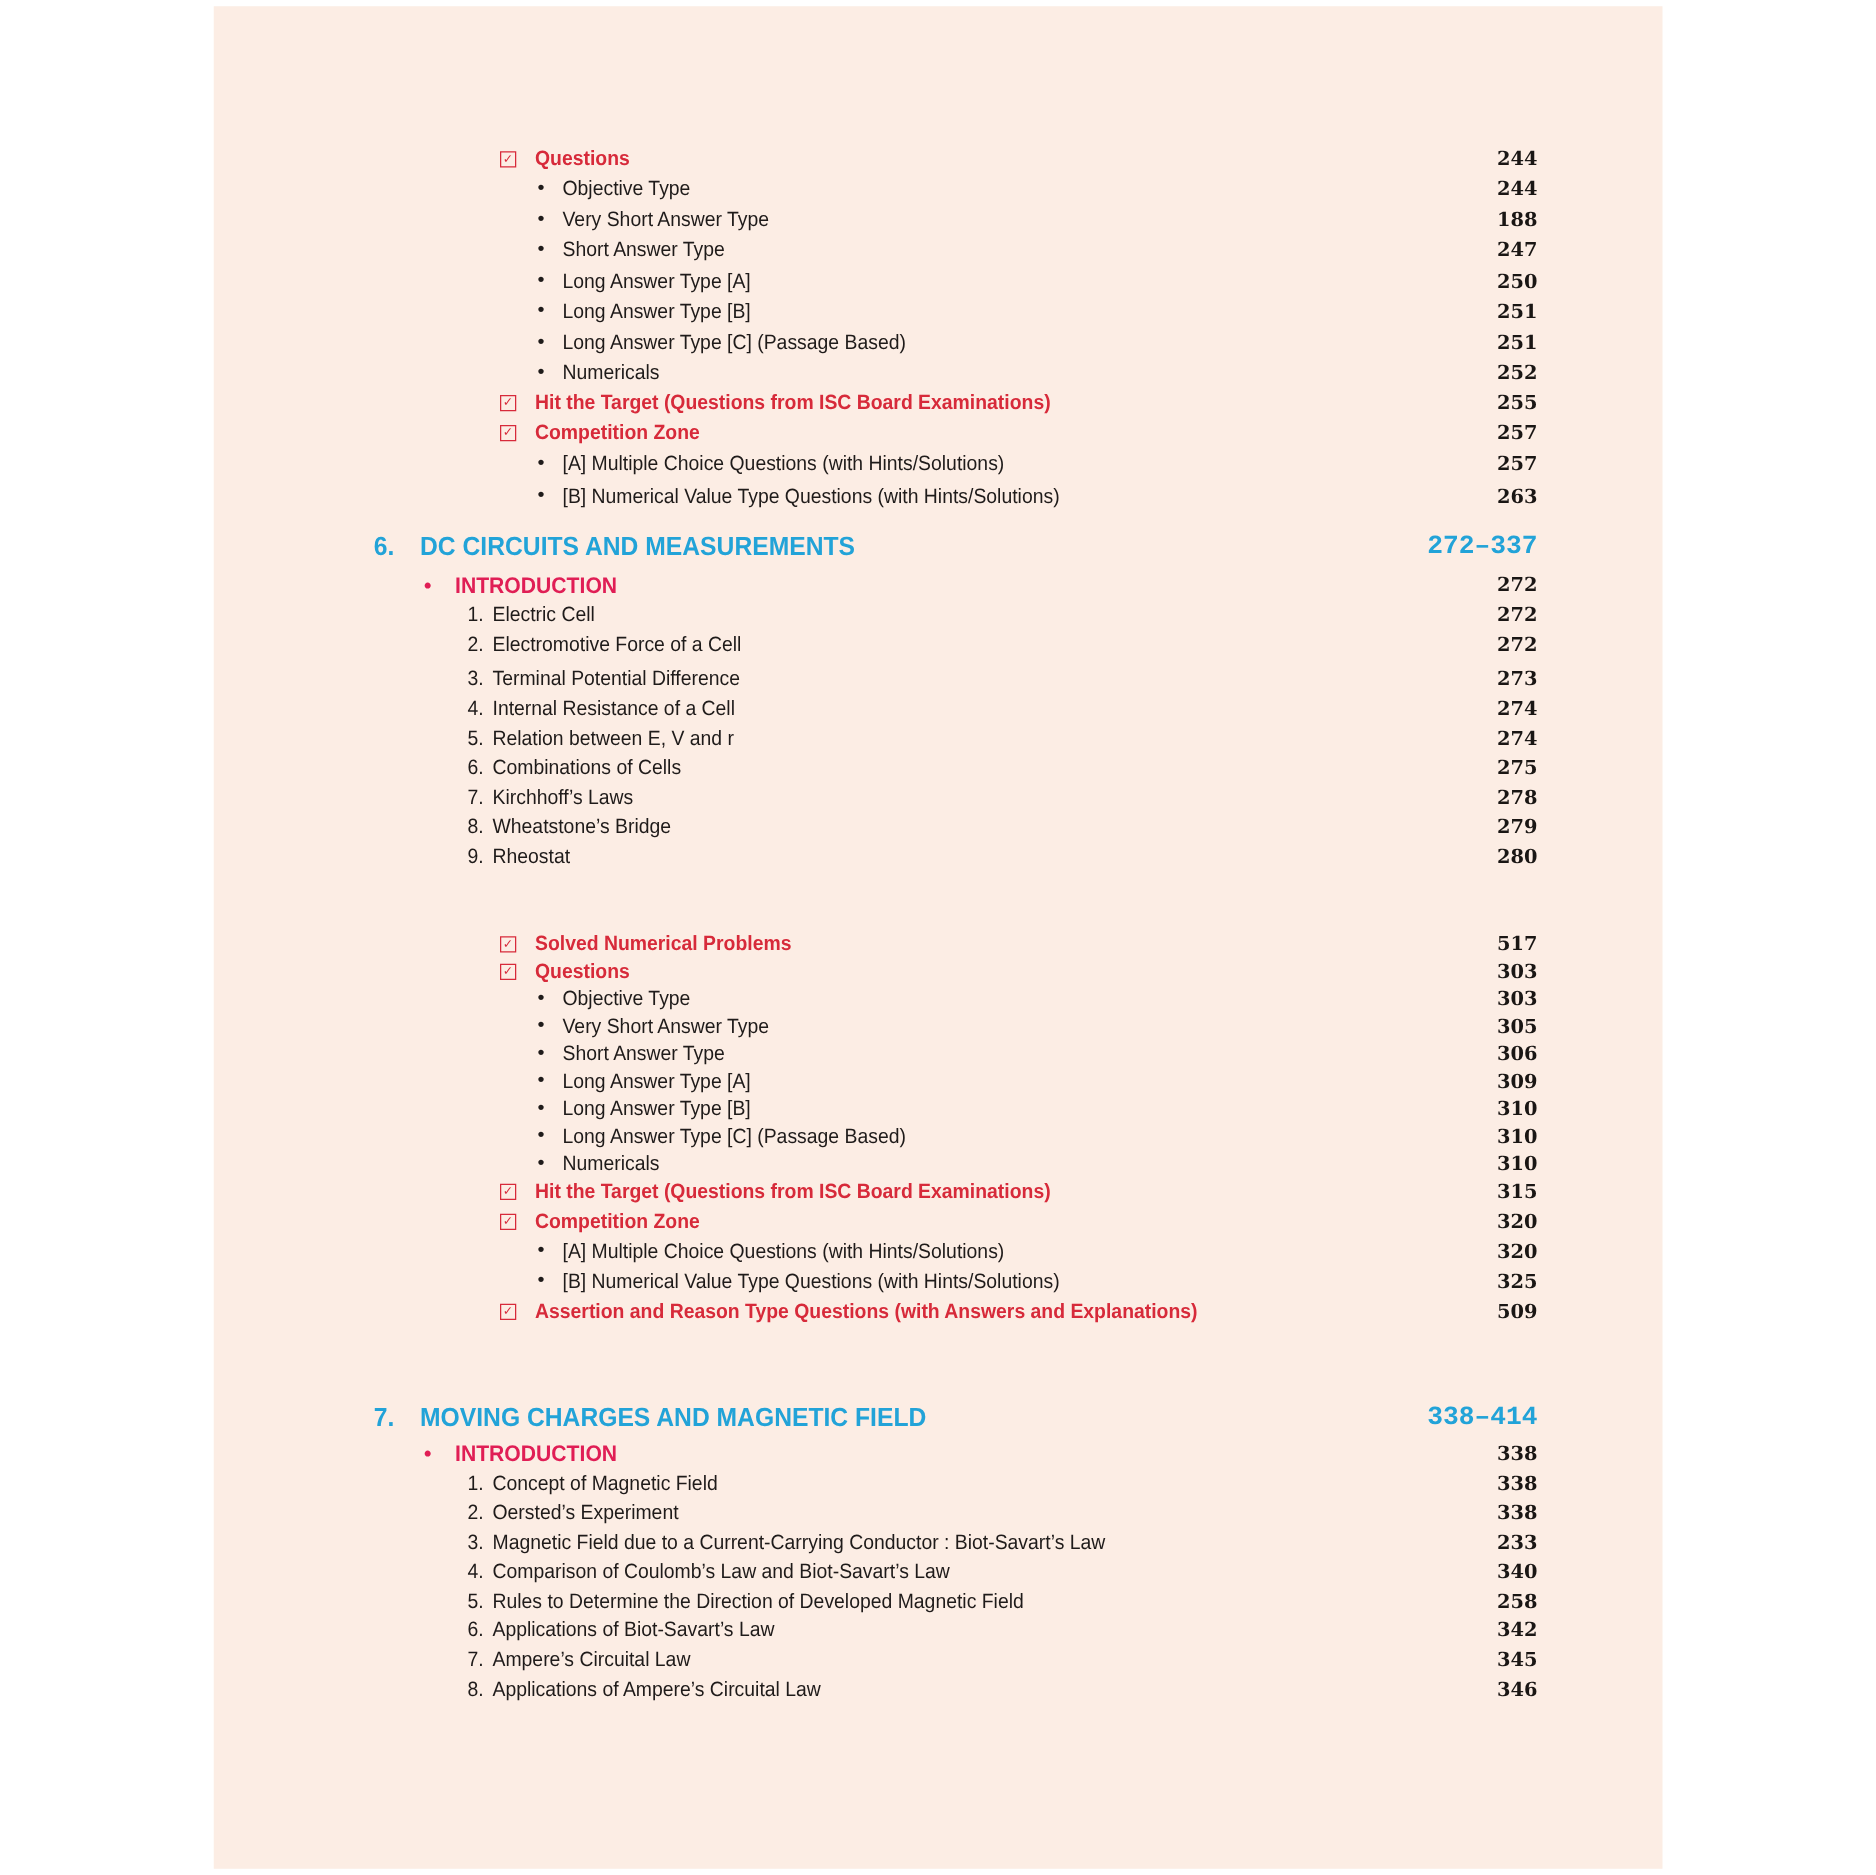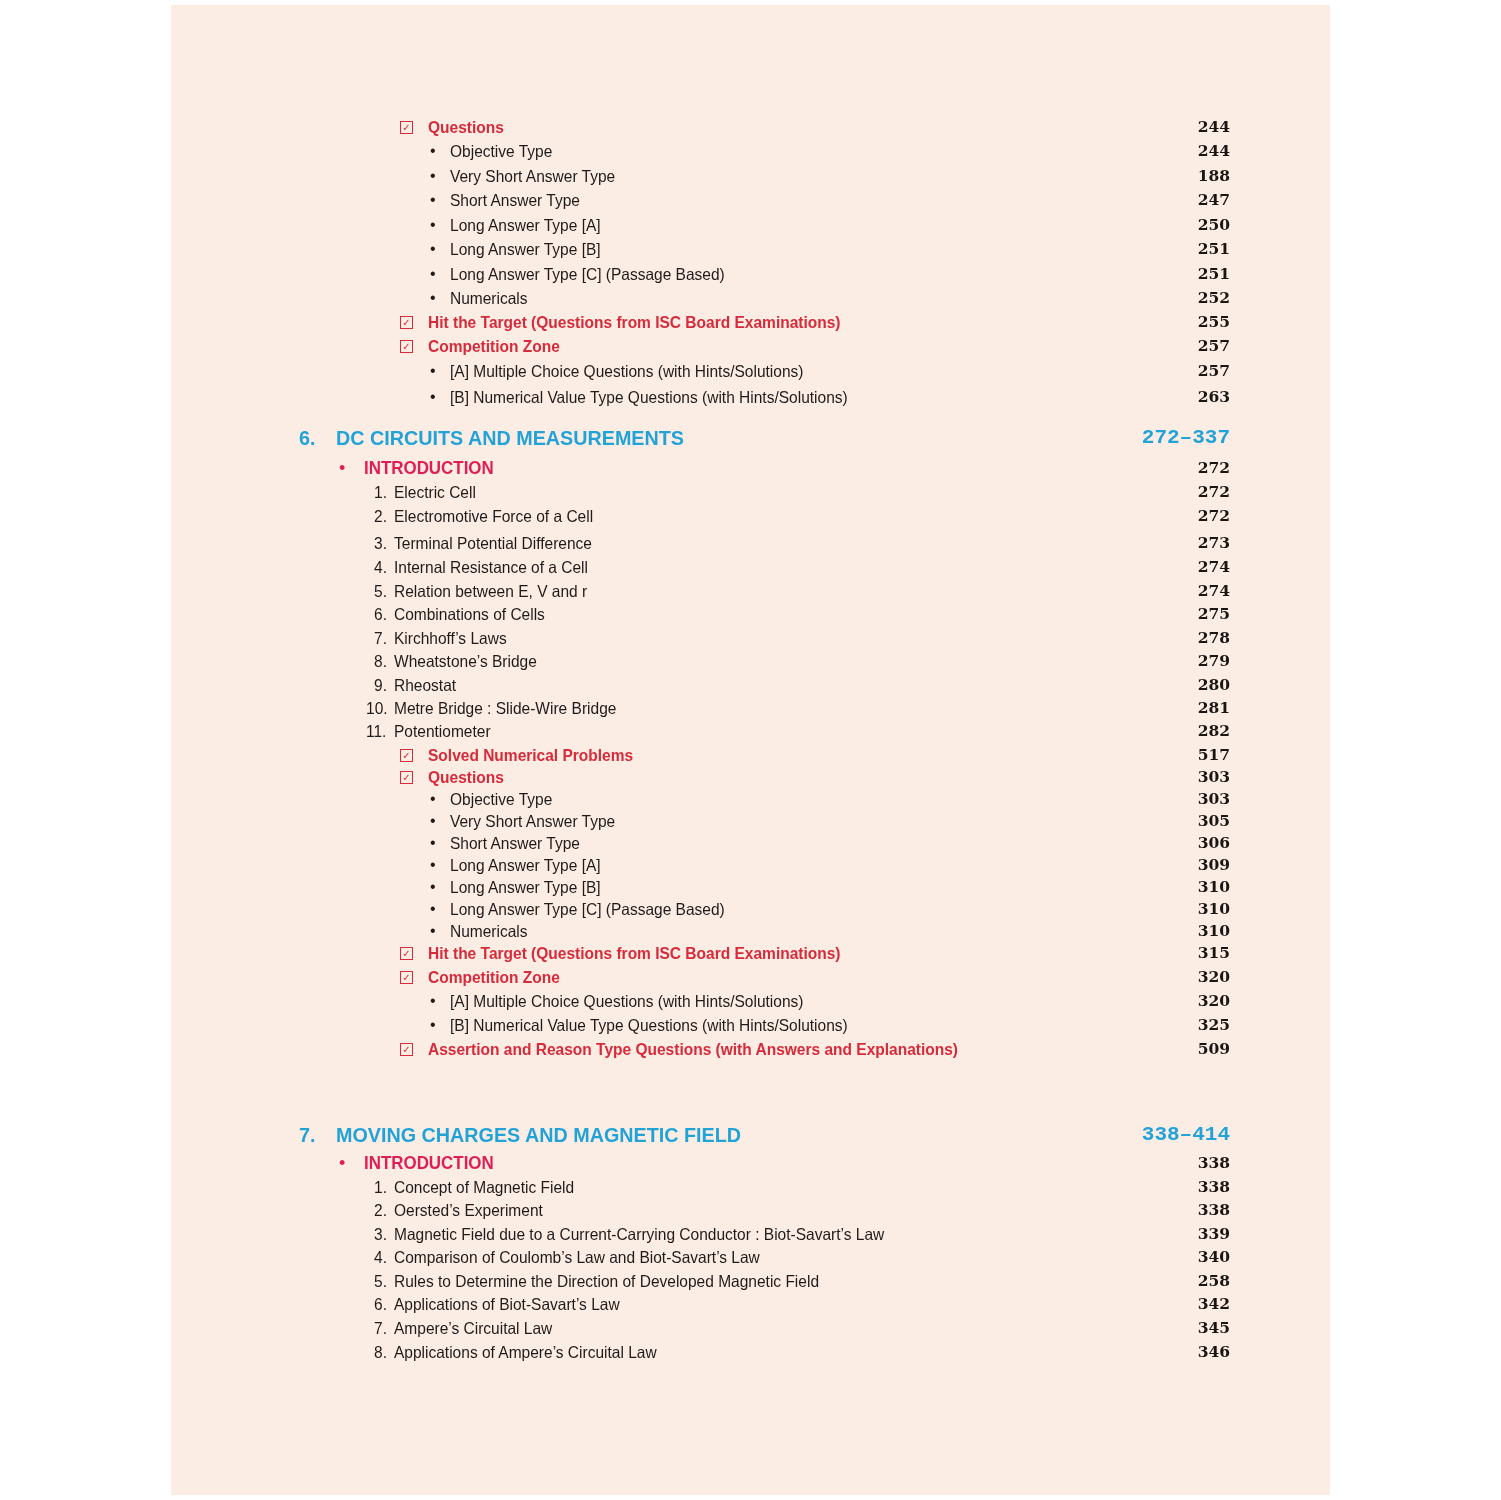--- a/index.html
+++ b/index.html
@@ -147,30 +147,20 @@
     <div class="row" style="top: 645px;">
       <span class="txt" style="left: 203px;">8.</span>
       <span class="txt" style="left: 223px;">Wheatstone’s Bridge</span>
       <span class="pg">279</span>
     </div>
     <div class="row" style="top: 669px;">
       <span class="txt" style="left: 203px;">9.</span>
       <span class="txt" style="left: 223px;">Rheostat</span>
       <span class="pg">280</span>
     </div>
-    <div class="row" style="top: 692px;">
-      <span class="txt" style="left: 195px;">10.</span>
-      <span class="txt" style="left: 223px;">Metre Bridge : Slide-Wire Bridge</span>
-      <span class="pg">281</span>
-    </div>
-    <div class="row" style="top: 715px;">
-      <span class="txt" style="left: 195px;">11.</span>
-      <span class="txt" style="left: 223px;">Potentiometer</span>
-      <span class="pg">282</span>
-    </div>
     <div class="row" style="top: 739px;">
       <span class="chk" style="left: 229px;">✓</span>
       <span class="txt red" style="left: 257px;">Solved Numerical Problems</span>
       <span class="pg">517</span>
     </div>
     <div class="row" style="top: 761px;">
       <span class="chk" style="left: 229px;">✓</span>
       <span class="txt red" style="left: 257px;">Questions</span>
       <span class="pg">303</span>
     </div>
@@ -250,21 +240,21 @@
       <span class="pg">338</span>
     </div>
     <div class="row" style="top: 1194px;">
       <span class="txt" style="left: 203px;">2.</span>
       <span class="txt" style="left: 223px;">Oersted’s Experiment</span>
       <span class="pg">338</span>
     </div>
     <div class="row" style="top: 1218px;">
       <span class="txt" style="left: 203px;">3.</span>
       <span class="txt" style="left: 223px;">Magnetic Field due to a Current-Carrying Conductor : Biot-Savart’s Law</span>
-      <span class="pg">339</span>
+      <span class="pg">233</span>
     </div>
     <div class="row" style="top: 1241px;">
       <span class="txt" style="left: 203px;">4.</span>
       <span class="txt" style="left: 223px;">Comparison of Coulomb’s Law and Biot-Savart’s Law</span>
       <span class="pg">340</span>
     </div>
     <div class="row" style="top: 1265px;">
       <span class="txt" style="left: 203px;">5.</span>
       <span class="txt" style="left: 223px;">Rules to Determine the Direction of Developed Magnetic Field</span>
       <span class="pg">258</span>

